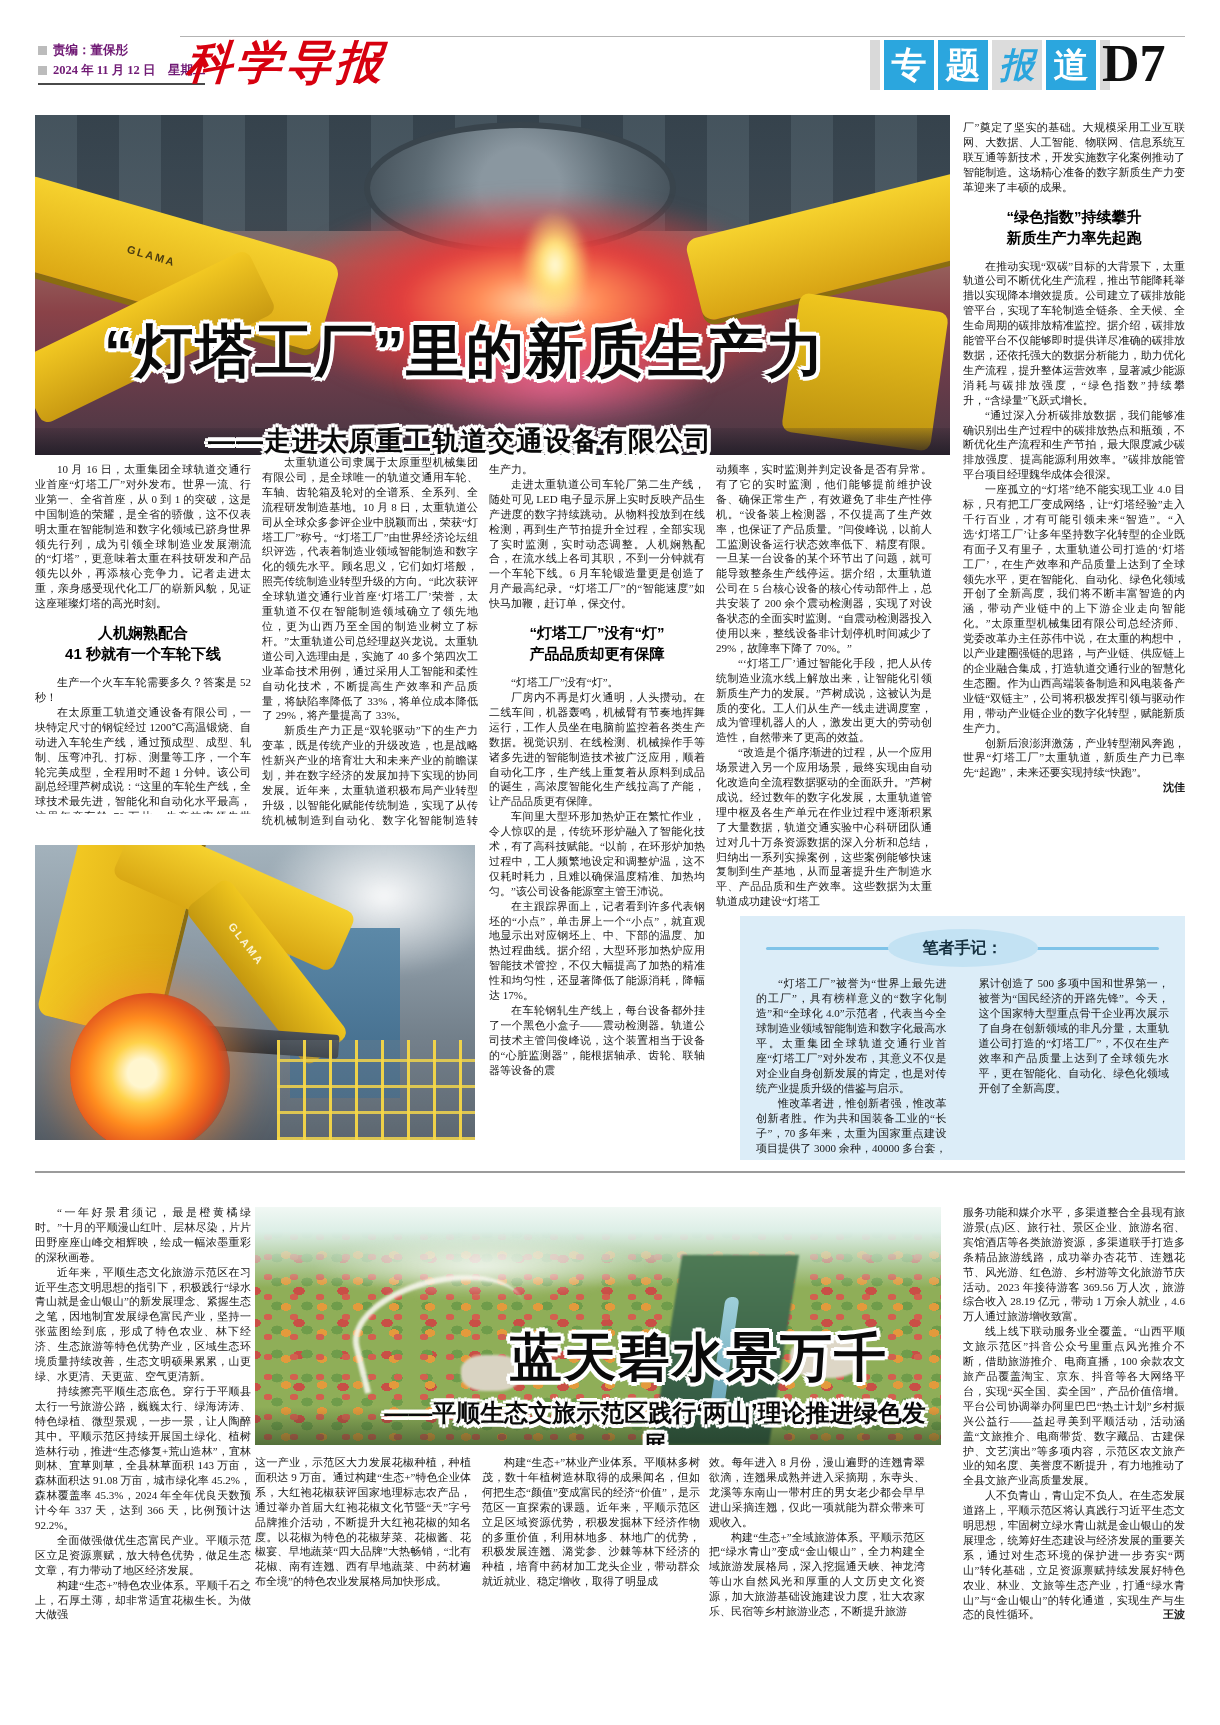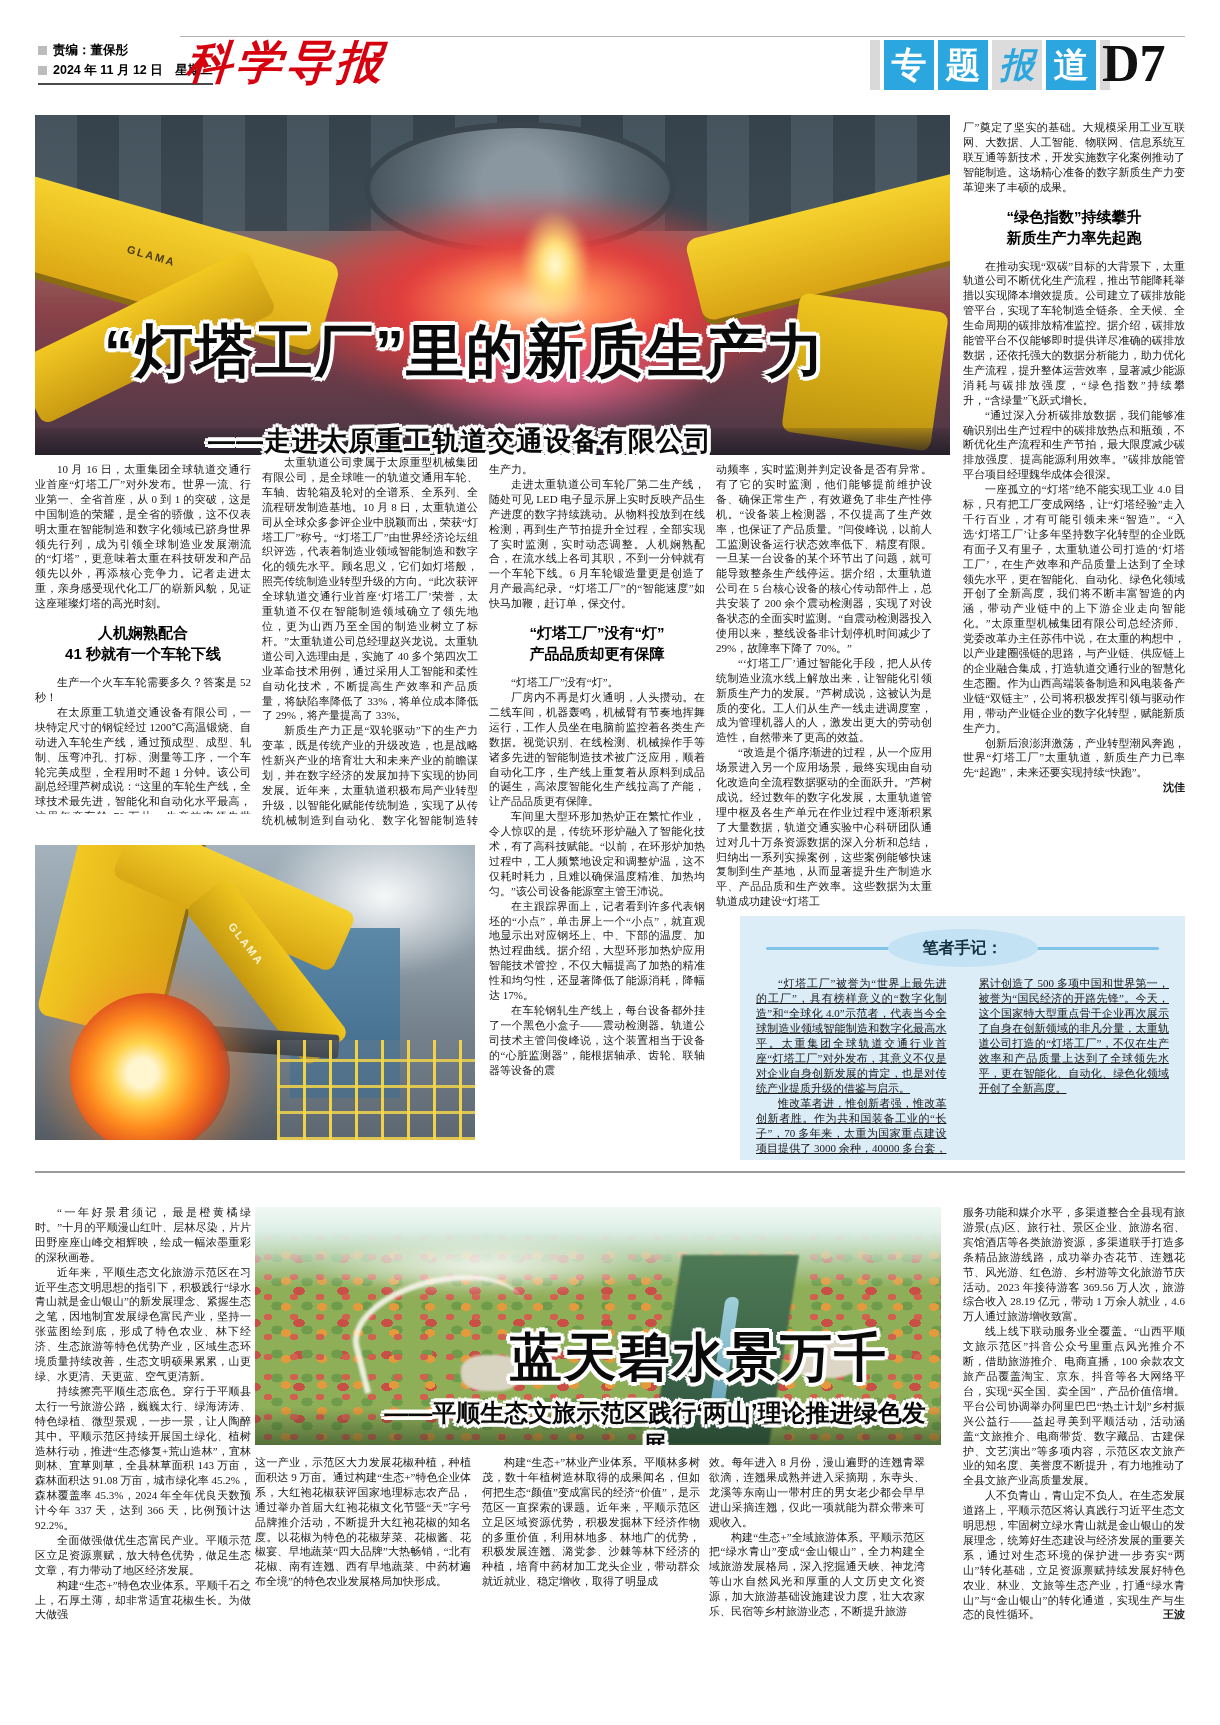--- a/index.html
+++ b/index.html
@@ -1,21 +1,21 @@
 <!DOCTYPE html>
 <html style="--accent-blue: #2ba6de; --masthead-red: #d7000f; --note-bg: #dcedf8; --note-line: #7fc3e8; --note-ellipse: #c3e2f3;"><head>
 <meta charset="utf-8">
 <style>
   html,body{margin:0;padding:0;background:#e9e9e9;}
   .page{position:relative;width:1220px;height:1725px;margin:0 auto;background:#fff;overflow:hidden;
         font-family:"Liberation Serif","DejaVu Serif",serif;color:#181818;}
   
   .hdr-rule{position:absolute;left:180px;top:36px;width:1005px;height:1px;background:#b3b3b3;}
-  .hdr-left{position:absolute;left:38px;top:40px;font-family:Liberation Sans, sans-serif;
-            font-size:12.5px;line-height:20px;color:#000000;font-weight:bold;}
+  .hdr-left{position:absolute;left:38px;top:40px;font-family:Liberation Serif, serif;
+            font-size:12.5px;line-height:20px;color:#701a75;font-weight:bold;}
   .hdr-left .dateline{border-bottom:2px solid #4a4a4a;padding-bottom:3px;}
   .sq{display:inline-block;width:9px;height:9px;background:#bcbcbc;margin-right:6px;vertical-align:-1px;}
   .masthead{position:absolute;left:186px;top:32px;font-size:46px;font-weight:bold;font-style:italic;
             color:var(--masthead-red,#d7000f);letter-spacing:4px;font-family:"DejaVu Serif",serif;transform:skewX(-4deg);}
   .tiles{position:absolute;left:868px;top:40px;display:flex;align-items:center;}
   .gbar{width:10px;height:50px;background:#d9d9d9;margin:0 2px;}
   .tile{width:50px;height:50px;margin:0 2px;background:var(--accent-blue,#2ba6de);color:#fff;
         font-family:"Liberation Sans","DejaVu Sans",sans-serif;font-weight:bold;font-size:35px;
         display:flex;align-items:center;justify-content:center;}
   .tile.alt{background:#dcdcdc;color:var(--accent-blue,#2ba6de);font-style:italic;}
@@ -36,21 +36,21 @@
   .head2{left:210px;right:8px;top:116px;font-size:52px;font-family:Liberation Serif, serif;}
   .dek2{left:120px;right:6px;top:190px;font-size:24px;font-weight:bold;letter-spacing:0;}
   
   .col{position:absolute;overflow:hidden;font-size:11px;line-height:14.9px;text-align:justify;}
   .para{margin:0;text-indent:2em;}
   .cont{text-indent:0;}
   .col-head{font-family:"Liberation Sans","DejaVu Sans",sans-serif;font-size:15px;line-height:21px;
             font-weight:bold;text-align:center;margin:11px 0;white-space:pre-line;text-indent:0;color:#000;}
   .author{float:right;font-weight:bold;font-family:"Liberation Sans","DejaVu Sans",sans-serif;}
   
-  .notebox{position:absolute;left:740px;top:916px;width:445px;height:244px;background:var(--note-bg,#dcedf8);overflow:hidden;text-decoration:underline;}
+  .notebox{position:absolute;left:740px;top:916px;width:445px;height:244px;background:var(--note-bg,#dcedf8);overflow:hidden;}
   .note-head{position:relative;height:44px;margin-top:10px;}
   .note-line{position:absolute;left:26px;right:26px;top:21px;height:3px;background:var(--note-line,#7fc3e8);border-radius:2px;}
   .note-ellipse{position:absolute;left:50%;transform:translateX(-50%);top:3px;width:150px;height:38px;border-radius:50%;
                 background:var(--note-ellipse,#c3e2f3);display:flex;align-items:center;justify-content:center;
                 font-weight:bold;font-size:16px;color:#15303f;}
   .note-cols{display:flex;gap:32px;padding:6px 16px 0 16px;}
   .note-col{width:200px;font-size:11px;line-height:15px;text-align:justify;overflow:hidden;height:178px;}
   .divider{position:absolute;left:35px;top:1171px;width:1150px;height:2px;background:#9b9b9b;}
 </style>
 </head>

